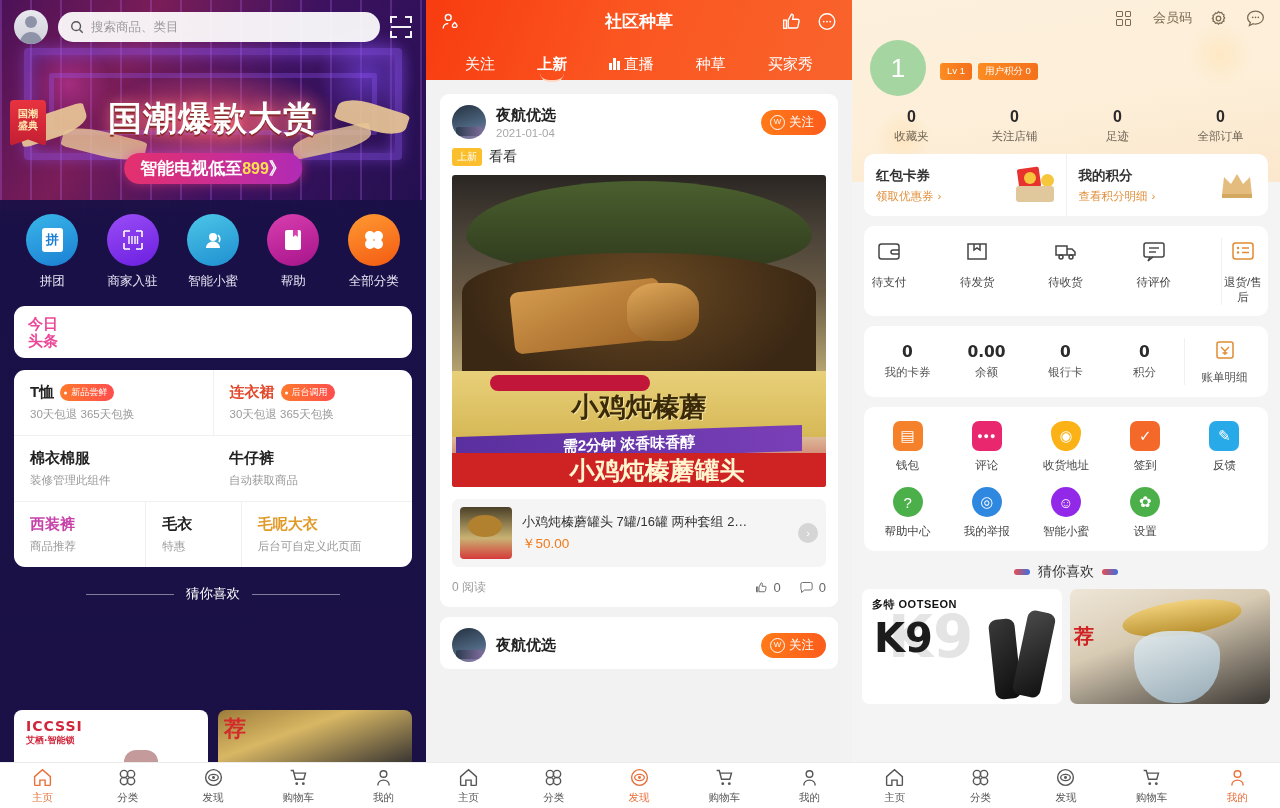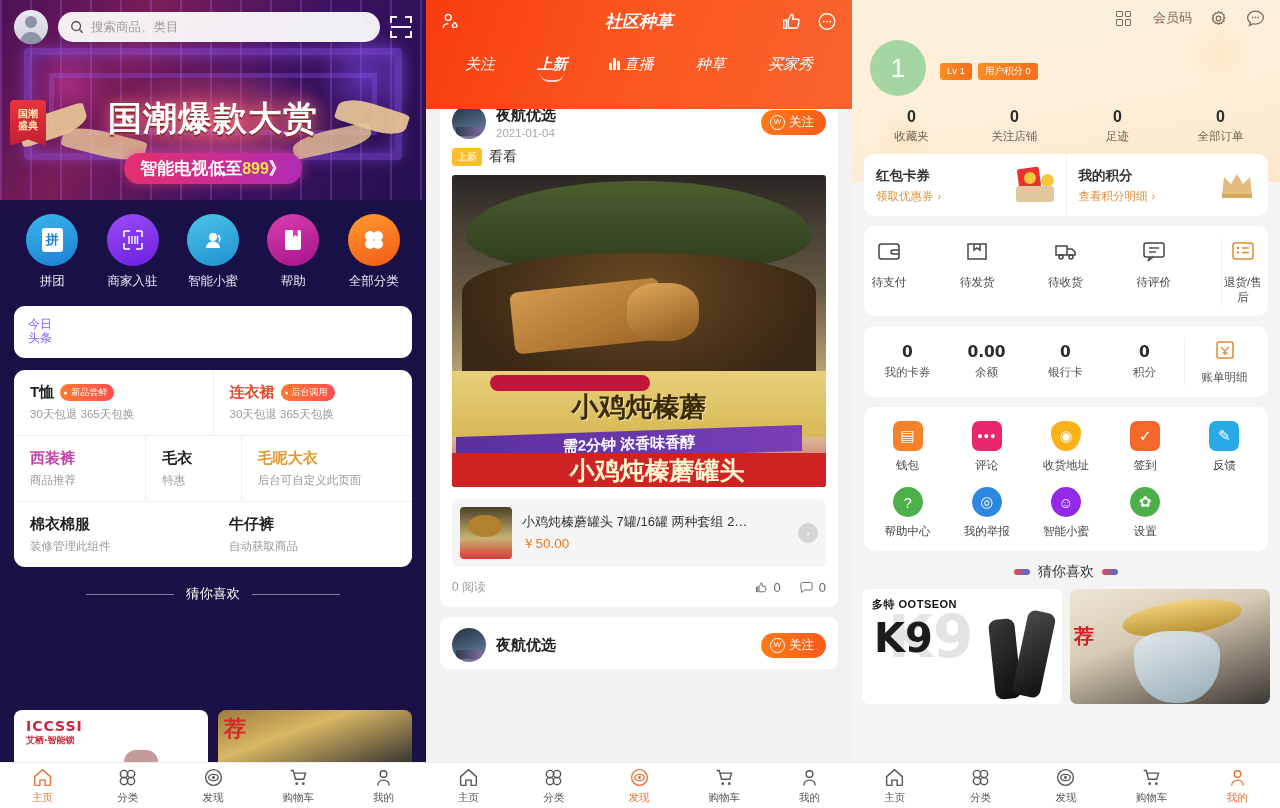--- a/index.html
+++ b/index.html
@@ -79,21 +79,21 @@
 
   .p1-cats { position:relative; z-index:5; margin-top:214px; display:flex;
     justify-content:space-around; padding:0 12px; }
   .cat { width:72px; text-align:center; }
   .cat-ic { width:52px; height:52px; border-radius:50%; margin:0 auto 7px;
     display:flex; align-items:center; justify-content:center; color:#fff; }
   .cat-lbl { font-size:12.5px; color:#e8e6f5; }
 
   .p1-news { position:relative; z-index:5; margin:16px 14px 0; background:#fff;
     border-radius:11px; height:52px; display:flex; align-items:center; padding:0 14px; }
-  .news-tag { font-size:12px; font-weight:normal; color:#8b5cf6; line-height:1.15; }
+  .news-tag { font-size:15px; font-weight:bold; color:#ec4899; line-height:1.15; }
 
   .p1-grid { position:relative; z-index:5; margin:12px 14px 0; background:#fff;
     border-radius:11px; overflow:hidden; }
   .gr-row { display:flex; }
   .gr-row + .gr-row { border-top:1px solid #f0f0f0; }
   .gc { padding:13px 0 13px 16px; flex:1; }
   .gc + .gc { border-left:1px solid #f0f0f0; }
   .gc-t { font-size:15px; font-weight:bold; color:#222; display:flex; align-items:center; gap:6px;}
   .gc-s { font-size:11.5px; color:#9a9a9a; margin-top:5px; }
   .pill { background:linear-gradient(90deg,#ff7a2d,#ff4d4d); color:#fff; font-size:9px;
@@ -117,22 +117,22 @@
   .pcard.b .rt { position:absolute; left:6px; top:4px; color:#d32a2a; font-size:22px; font-weight:bold;}
 
   
   .tabbar { position:absolute; bottom:0; left:0; width:100%; height:46px; background:#fff;
     display:flex; border-top:1px solid #ececec; z-index:20; }
   .tab { flex:1; display:flex; flex-direction:column; align-items:center; justify-content:center; gap:3px;}
   .tab-lbl { font-size:10.5px; color:#555; }
   .tab.active .tab-lbl { color:#e8703a; }
 
   
-  .p2-hd { position:absolute; top:0; left:0; width:426px; height:109px;
-    background:linear-gradient(110deg,#f83c10 0%,#fb5520 45%,#f9642c 100%); z-index:5;font-style:italic; }
+  .p2-hd { position:absolute; top:0; left:0; width:426px; height:80px;
+    background:linear-gradient(110deg,#f83c10 0%,#fb5520 45%,#f9642c 100%); z-index:5; }
   .p2-hd-top { height:44px; display:flex; align-items:center; padding:0 14px; position:relative; }
   .p2-title { position:absolute; left:0; width:100%; text-align:center; font-size:17px;
     color:#fff; font-weight:bold; line-height:44px; }
   .p2-icons { margin-left:auto; display:flex; gap:14px; z-index:2; }
   .p2-tabs { display:flex; align-items:center; justify-content:space-around; padding:0 18px; height:40px;}
   .p2-tab { font-size:15px; color:#fff; position:relative; display:flex; align-items:center; gap:4px;}
   .p2-tab.on { font-weight:bold; }
   .p2-tab.on:after { content:""; position:absolute; bottom:-8px; left:50%; transform:translateX(-50%);
     width:24px; height:7px; border-bottom:2px solid #ffd9c4; border-radius:0 0 12px 12px; }
   .lv-ic { display:flex; align-items:flex-end; gap:1.5px; height:12px; }
@@ -381,41 +381,41 @@
       </div>
       <div class="gc">
         <div class="gc-t">
           <span style="color:#e2492c">连衣裙</span>
           <span class="pill">后台调用</span>
         </div>
         <div class="gc-s">30天包退 365天包换</div>
       </div>
     </div>
     <div class="gr-row">
+      <div class="gc">
+        <div class="gc-t">棉衣棉服</div>
+        <div class="gc-s">装修管理此组件</div>
+      </div>
+      <div class="gc" style="border-left:none">
+        <div class="gc-t">牛仔裤</div>
+        <div class="gc-s">自动获取商品</div>
+      </div>
+    </div>
+    <div class="gr-row">
       <div class="gc" style="flex:0 0 33%">
         <div class="gc-t" style="color:#c742a8">西装裤</div>
         <div class="gc-s">商品推荐</div>
       </div>
       <div class="gc" style="flex:0 0 24%">
         <div class="gc-t" style="color:#222">毛衣</div>
         <div class="gc-s">特惠</div>
       </div>
       <div class="gc">
         <div class="gc-t" style="color:#e09a2a">毛呢大衣</div>
         <div class="gc-s">后台可自定义此页面</div>
-      </div>
-    </div>
-    <div class="gr-row">
-      <div class="gc">
-        <div class="gc-t">棉衣棉服</div>
-        <div class="gc-s">装修管理此组件</div>
-      </div>
-      <div class="gc" style="border-left:none">
-        <div class="gc-t">牛仔裤</div>
-        <div class="gc-s">自动获取商品</div>
       </div>
     </div>
   </div>
 
   <div class="p1-guess">
     <span class="line"></span>
     <span>猜你喜欢</span>
     <span class="line"></span>
   </div>
 

